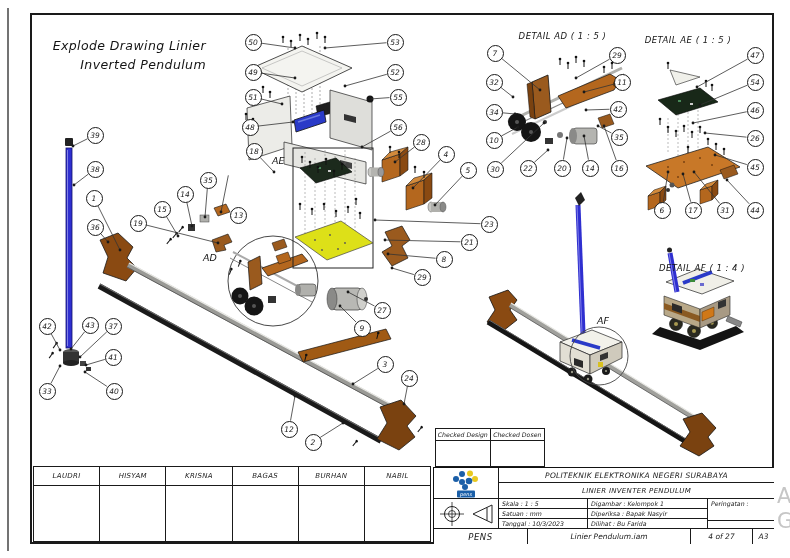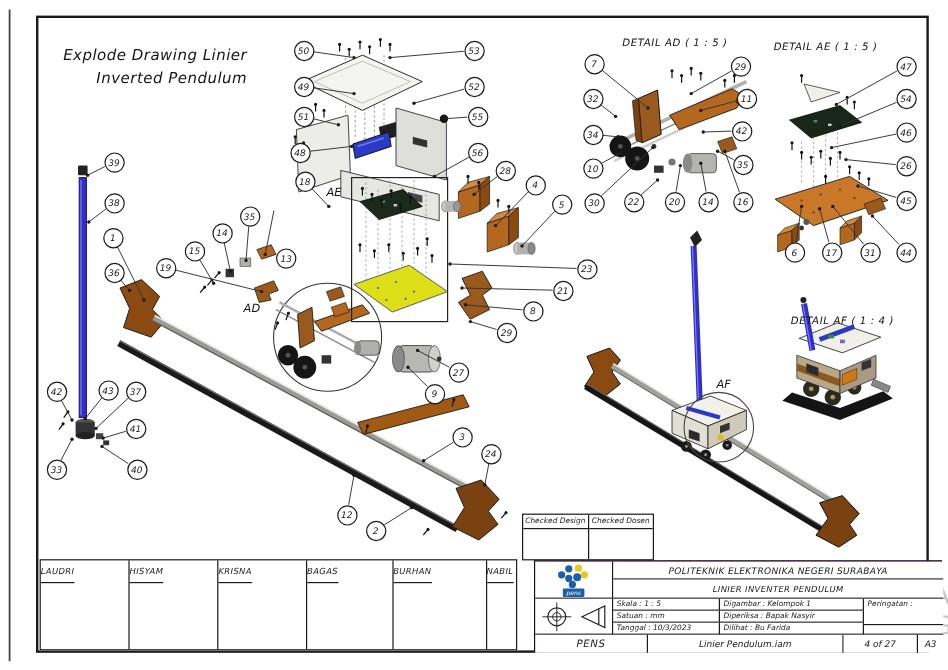--- a/index.html
+++ b/index.html
@@ -14,36 +14,36 @@
   #ae-letter{left:272px;top:155px;font-size:9.5px;}
   #ad-letter{left:203px;top:252px;font-size:9.5px;}
   #af-letter{left:597px;top:315px;font-size:9.5px;}
   #section-i{left:245px;top:303px;font-size:8px;}
   .balloon{position:absolute;width:17px;height:17px;box-sizing:border-box;border:1px solid #1a1a1a;
            border-radius:50%;background:#fff;font:italic 7.5px "DejaVu Sans",sans-serif;
            display:flex;align-items:center;justify-content:center;z-index:5;}
   
   #names{position:absolute;left:33px;top:466px;width:398px;height:76px;box-sizing:border-box;
          border:1.5px solid #1a1a1a;display:flex;background:#fff;z-index:3;}
-  .name-col{flex:1;display:flex;flex-direction:row;border-right:1.2px solid #1a1a1a;box-sizing:border-box;gap:45px;}
+  .name-col{flex:1;display:flex;flex-direction:column;border-right:1.2px solid #1a1a1a;box-sizing:border-box;gap:45px;}
   .name-col:last-child{border-right:none;}
   .name-head{height:19px;border-bottom:1.2px solid #1a1a1a;display:flex;align-items:center;justify-content:center;
              font:italic 7px "DejaVu Sans",sans-serif;letter-spacing:.3px;box-sizing:border-box;}
   .name-body{flex:1;}
   
   #tblock{position:absolute;left:433px;top:428px;width:340px;height:115px;z-index:3;font-style:italic;}
   .cell{position:absolute;box-sizing:border-box;background:#fff;overflow:hidden;}
   .ctr{display:flex;align-items:center;justify-content:center;text-align:center;}
   .lft{display:flex;align-items:center;padding-left:3px;}
   #checked-wrap{left:2px;top:0;width:110px;height:39px;border:1.2px solid #1a1a1a;display:flex;}
   .chk-col{flex:1;border-right:1.2px solid #1a1a1a;box-sizing:border-box;display:flex;flex-direction:column;}
   .chk-col:last-child{border-right:none;}
   .chk-head{height:12px;border-bottom:1.2px solid #1a1a1a;display:flex;align-items:center;justify-content:center;
             font-size:6.2px;box-sizing:border-box;}
-  #main-block{left:12px;top:39px;width:340px;height:76px;border:1.8px solid #111;box-sizing:border-box;position:absolute;background:#701a75;}
+  #main-block{left:0;top:39px;width:340px;height:76px;border:1.8px solid #111;box-sizing:border-box;position:absolute;background:#0f172a;}
   .fs62{font-size:6.2px;} .fs70{font-size:7px;} .fs75{font-size:7.5px;} .fs85{font-size:8.5px;}
   #watermark{position:absolute;left:777px;top:484px;z-index:2;color:#c6c6c6;font-size:21px;line-height:25px;font-style:normal;}
 </style>
 </head>
 <body>
 
 <div id="sheet">
 
 <svg id="art" width="790" height="558" viewBox="0 0 790 558">
   <defs>

